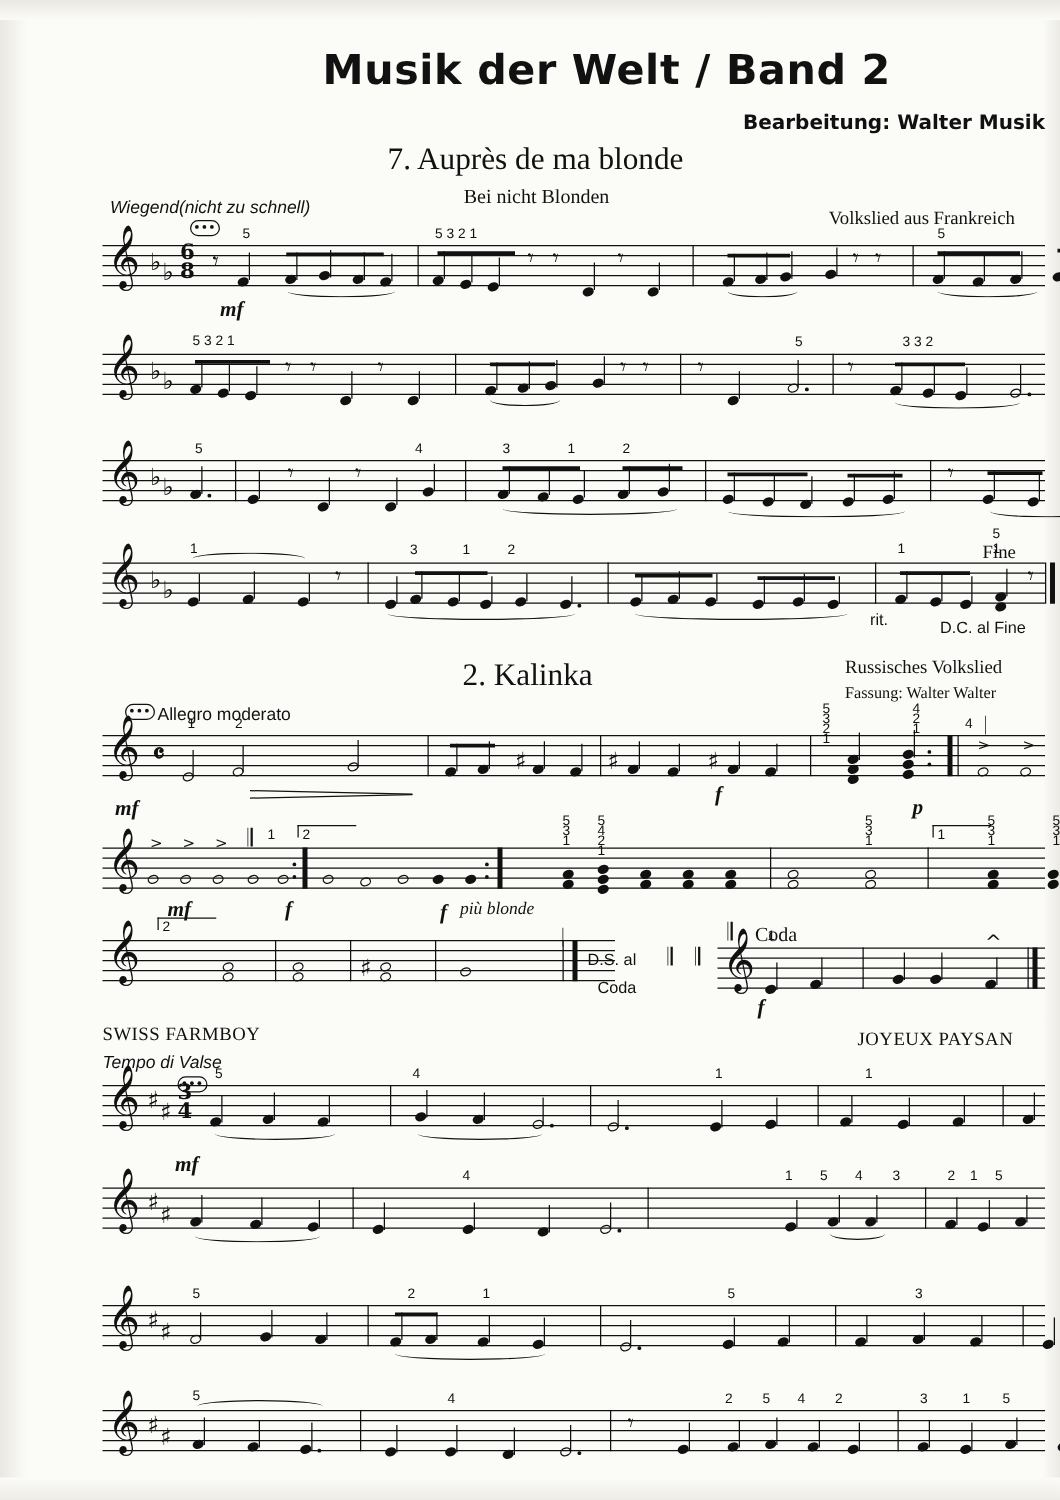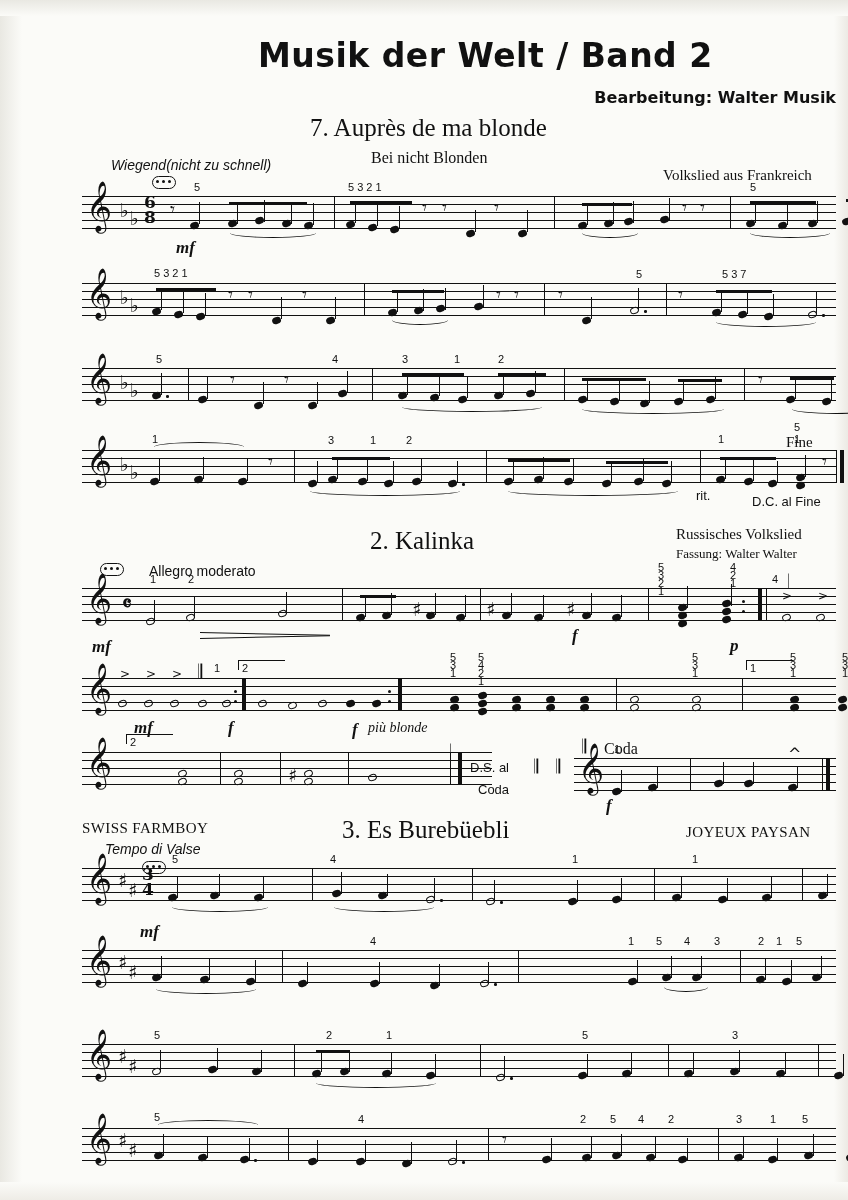--- a/index.html
+++ b/index.html
@@ -98,21 +98,20 @@
     font-family: "Liberation Serif", serif;
     font-size: 13px;
     white-space: nowrap;
   }
   .tempo {
     position: absolute;
     font-family: "Liberation Sans", sans-serif;
     font-style: italic;
     font-size: 14px;
     white-space: nowrap;
-    margin-left: 23px;
   }
   .dyn {
     position: absolute;
     font-family: "Liberation Serif", serif;
     font-style: italic;
     font-weight: bold;
     font-size: 17px;
     white-space: nowrap;
   }
   .marking {
@@ -427,21 +426,21 @@
     <div class="bar" style="left:462px;"></div>
     <div class="rest8" style="left:476px; top:2px;">𝄾</div>
     <div class="note" style="left:500px; top:34px;"></div>
       <div class="stem" style="left:509px; top:14px;"></div>
     <div class="fing" style="left:554px; top:-14px;">5</div>
     <div class="note hollow" style="left:548px; top:24px;"></div>
       <div class="stem" style="left:556px; top:5px;"></div>
     <div class="dot" style="left:562px; top:27px;"></div>
     <div class="bar" style="left:584px;"></div>
     <div class="rest8" style="left:596px; top:2px;">𝄾</div>
-    <div class="fing" style="left:640px; top:-14px;">5 3 7</div>
+    <div class="fing" style="left:640px; top:-14px;">3 3 2</div>
     <div class="beam" style="left:634px; top:7px; width:56px;"></div>
     <div class="note" style="left:630px; top:26px;"></div>
       <div class="stem" style="left:639px; top:7px;"></div>
     <div class="note" style="left:656px; top:28px;"></div>
       <div class="stem" style="left:665px; top:9px;"></div>
     <div class="note" style="left:682px; top:30px;"></div>
       <div class="stem" style="left:691px; top:11px;"></div>
     <div class="note hollow" style="left:726px; top:28px;"></div>
       <div class="stem" style="left:734px; top:9px;"></div>
     <div class="dot" style="left:740px; top:31px;"></div>
@@ -810,21 +809,20 @@
       <div class="stem" style="left:179px; top:4px;"></div>
     <div class="accent" style="left:214px; top:-12px; font-size:16px;">^</div>
     <div class="note" style="left:214px; top:26px;"></div>
       <div class="stem" style="left:223px; top:8px;"></div>
     <div class="bar" style="left:248px;"></div>
     <div class="barthick" style="left:252px;"></div>
   </div>
   <div class="dyn" style="left:606px; top:796px;">f</div>
 
   <div class="alt-title" style="left:82px; top:820px;">SWISS FARMBOY</div>
-  <div class="piece-title" style="left:342px; top:816px;">3. Es Burebüebli</div>
   <div class="alt-title" style="left:686px; top:824px;">JOYEUX PAYSAN</div>
   <div class="tempo" style="left:82px; top:841px;">Tempo di Valse</div>
   <div class="bellows" style="left:142px; top:861px;">
       <i style="left:3px"></i>
       <i style="left:9px"></i>
       <i style="left:15px"></i>
     </div>
   <div class="dyn" style="left:140px; top:922px;">mf</div>
 
   <div class="stave" style="left:82px; top:868px; width:754px;">

